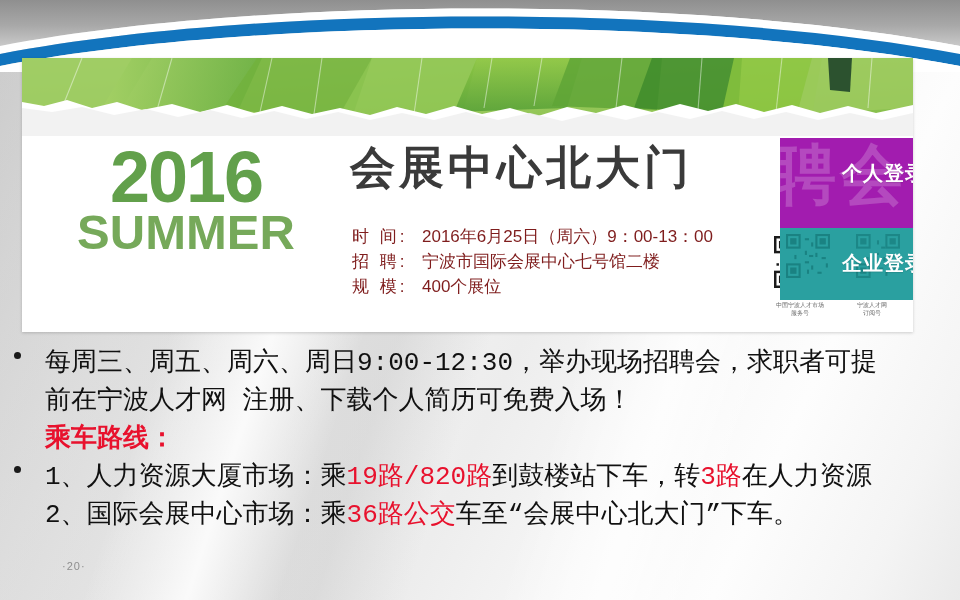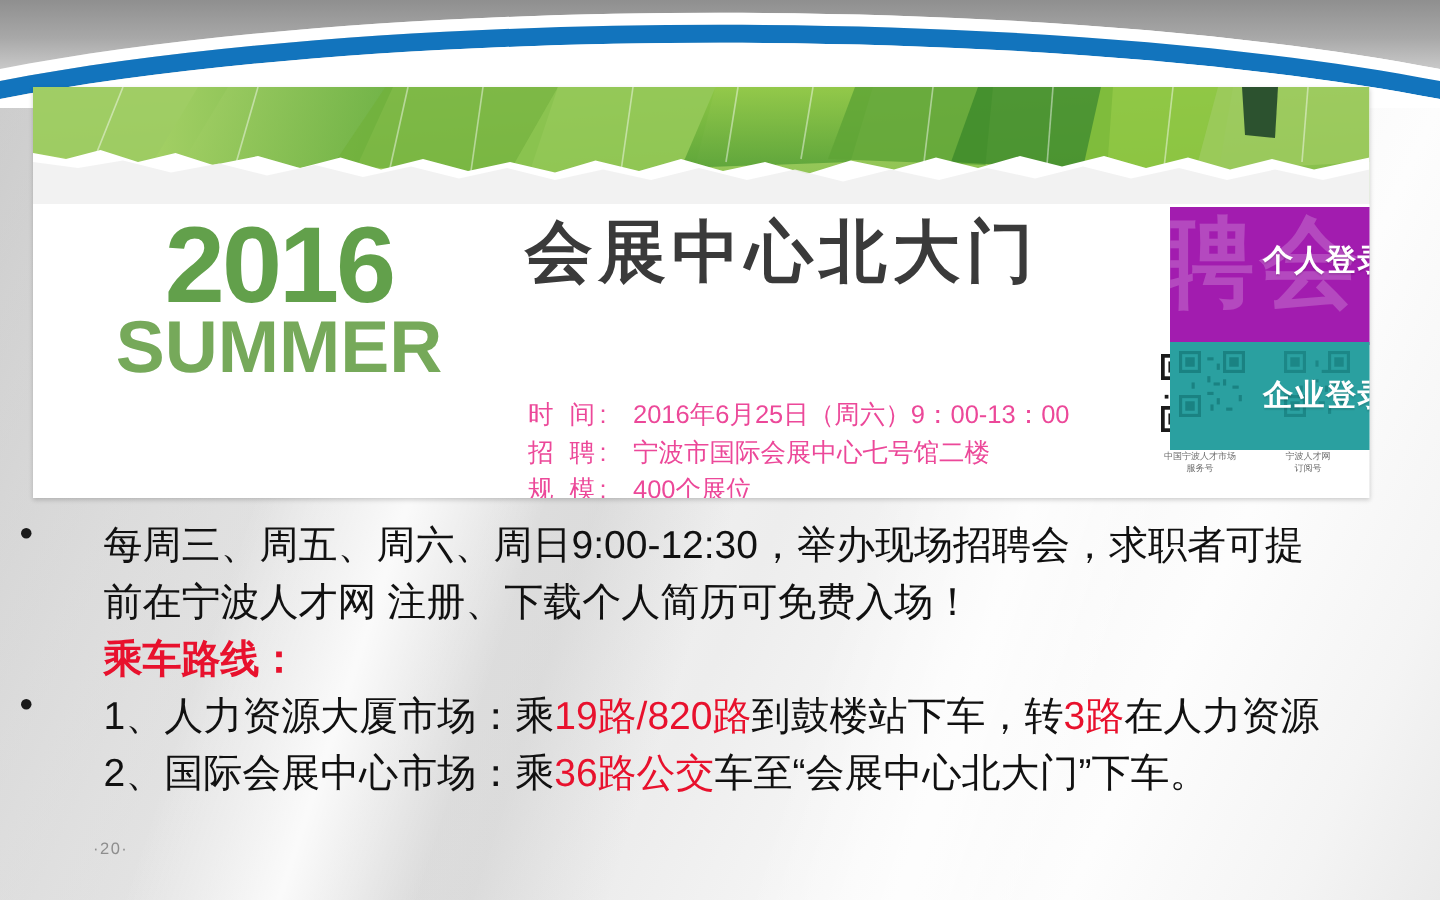--- a/index.html
+++ b/index.html
@@ -48,21 +48,21 @@
   }
   .brand-year{ font-size:72px; font-weight:bold; letter-spacing:-2px; color:#62a04b; }
   .brand-sum{ font-size:49px; font-weight:bold; letter-spacing:0px; color:#76a95a; }
 
   .poster-title{
     position:absolute; left:328px; top:80px;
     font-size:45px; font-weight:bold; color:#3a3a3a;
     letter-spacing:4px; white-space:nowrap;
     font-family:"DejaVu Sans",sans-serif;
   }
-  .poster-meta{ position:absolute; left:330px; top:166px; color:#ec4899;margin-top:40px; }
+  .poster-meta{ position:absolute; left:330px; top:166px; color:#7f1d1d; }
   .meta-row{ display:flex; font-size:17px; line-height:25px; white-space:nowrap; }
   .meta-k{ width:70px; letter-spacing:3px; }
   .meta-v{ letter-spacing:0px; }
 
   
   .login-box{ position:absolute; overflow:hidden; }
   #personal-login{ left:758px; top:80px; width:155px; height:92px; background:#a21caf; }
   #company-login{ left:758px; top:170px; width:155px; height:72px; background:#2aa0a0; }
   .login-label{
     position:absolute; left:62px; top:22px; font-size:20px; color:#ffffff;
@@ -81,22 +81,22 @@
 
   
   #body-text{ position:absolute; left:0px; top:344px; width:960px; }
   .para{ position:relative; padding-left:45px; }
   .bullet{
     position:absolute; left:14px; top:.52em; width:7px; height:7px;
     background:#1a1a1a; border-radius:50%;
   }
   .line{
     font-size:26px; line-height:38px; color:#111111;
-    font-family:Liberation Sans, sans-serif;
-    white-space:nowrap; letter-spacing:0px;margin-left:24px;
+    font-family:Liberation Mono, monospace;
+    white-space:nowrap; letter-spacing:0px;
   }
   .red{ color:#e8112d; }
   .hdr-red{ color:#e8112d; font-weight:bold; }
 
   #page-number{
     position:absolute; left:62px; top:560px;
     font-size:11px; color:#8e8e8e; letter-spacing:1px;
   }
 </style>
 </head>

